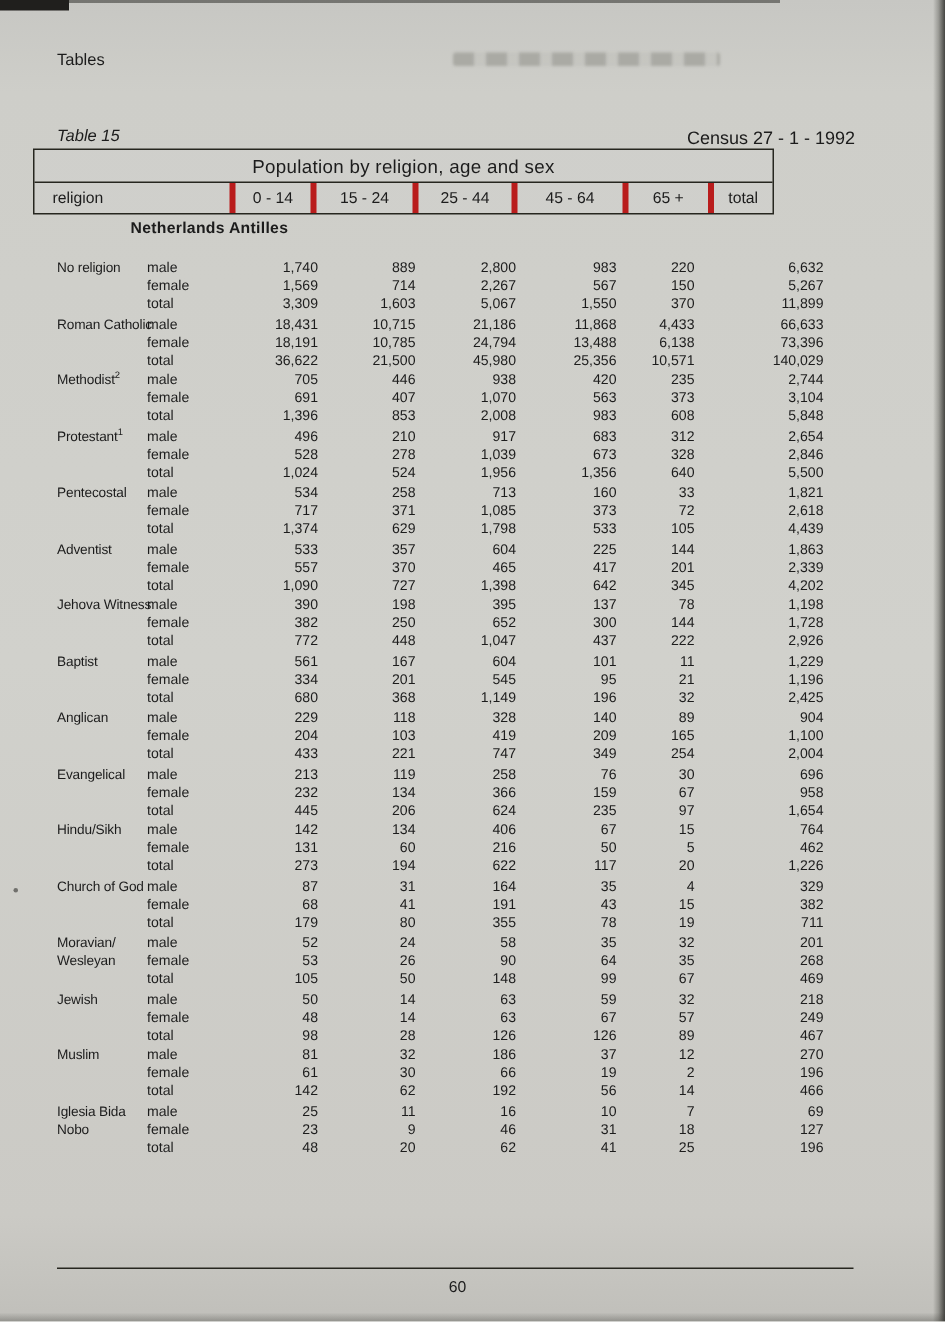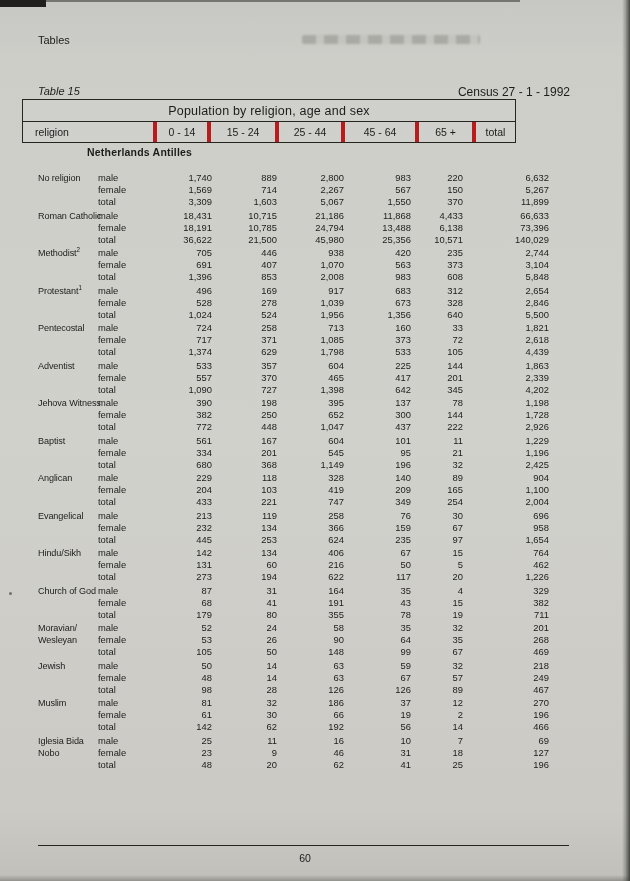--- a/index.html
+++ b/index.html
@@ -176,21 +176,21 @@
           <div class="cell num-cell">983</div>
           <div class="cell num-cell">608</div>
           <div class="cell num-cell">5,848</div>
         </div>
       </div>
       <div class="group">
         <div class="trow">
           <div class="cell religion-cell">Protestant<sup>1</sup></div>
           <div class="cell sex-cell">male</div>
           <div class="cell num-cell">496</div>
-          <div class="cell num-cell">169</div>
+          <div class="cell num-cell">210</div>
           <div class="cell num-cell">917</div>
           <div class="cell num-cell">683</div>
           <div class="cell num-cell">312</div>
           <div class="cell num-cell">2,654</div>
         </div>
         <div class="trow">
           <div class="cell religion-cell"></div>
           <div class="cell sex-cell">female</div>
           <div class="cell num-cell">528</div>
           <div class="cell num-cell">278</div>
@@ -207,21 +207,21 @@
           <div class="cell num-cell">1,956</div>
           <div class="cell num-cell">1,356</div>
           <div class="cell num-cell">640</div>
           <div class="cell num-cell">5,500</div>
         </div>
       </div>
       <div class="group">
         <div class="trow">
           <div class="cell religion-cell">Pentecostal</div>
           <div class="cell sex-cell">male</div>
-          <div class="cell num-cell">724</div>
+          <div class="cell num-cell">534</div>
           <div class="cell num-cell">258</div>
           <div class="cell num-cell">713</div>
           <div class="cell num-cell">160</div>
           <div class="cell num-cell">33</div>
           <div class="cell num-cell">1,821</div>
         </div>
         <div class="trow">
           <div class="cell religion-cell"></div>
           <div class="cell sex-cell">female</div>
           <div class="cell num-cell">717</div>
@@ -388,21 +388,21 @@
           <div class="cell num-cell">134</div>
           <div class="cell num-cell">366</div>
           <div class="cell num-cell">159</div>
           <div class="cell num-cell">67</div>
           <div class="cell num-cell">958</div>
         </div>
         <div class="trow">
           <div class="cell religion-cell"></div>
           <div class="cell sex-cell">total</div>
           <div class="cell num-cell">445</div>
-          <div class="cell num-cell">253</div>
+          <div class="cell num-cell">206</div>
           <div class="cell num-cell">624</div>
           <div class="cell num-cell">235</div>
           <div class="cell num-cell">97</div>
           <div class="cell num-cell">1,654</div>
         </div>
       </div>
       <div class="group">
         <div class="trow">
           <div class="cell religion-cell">Hindu/Sikh</div>
           <div class="cell sex-cell">male</div>

